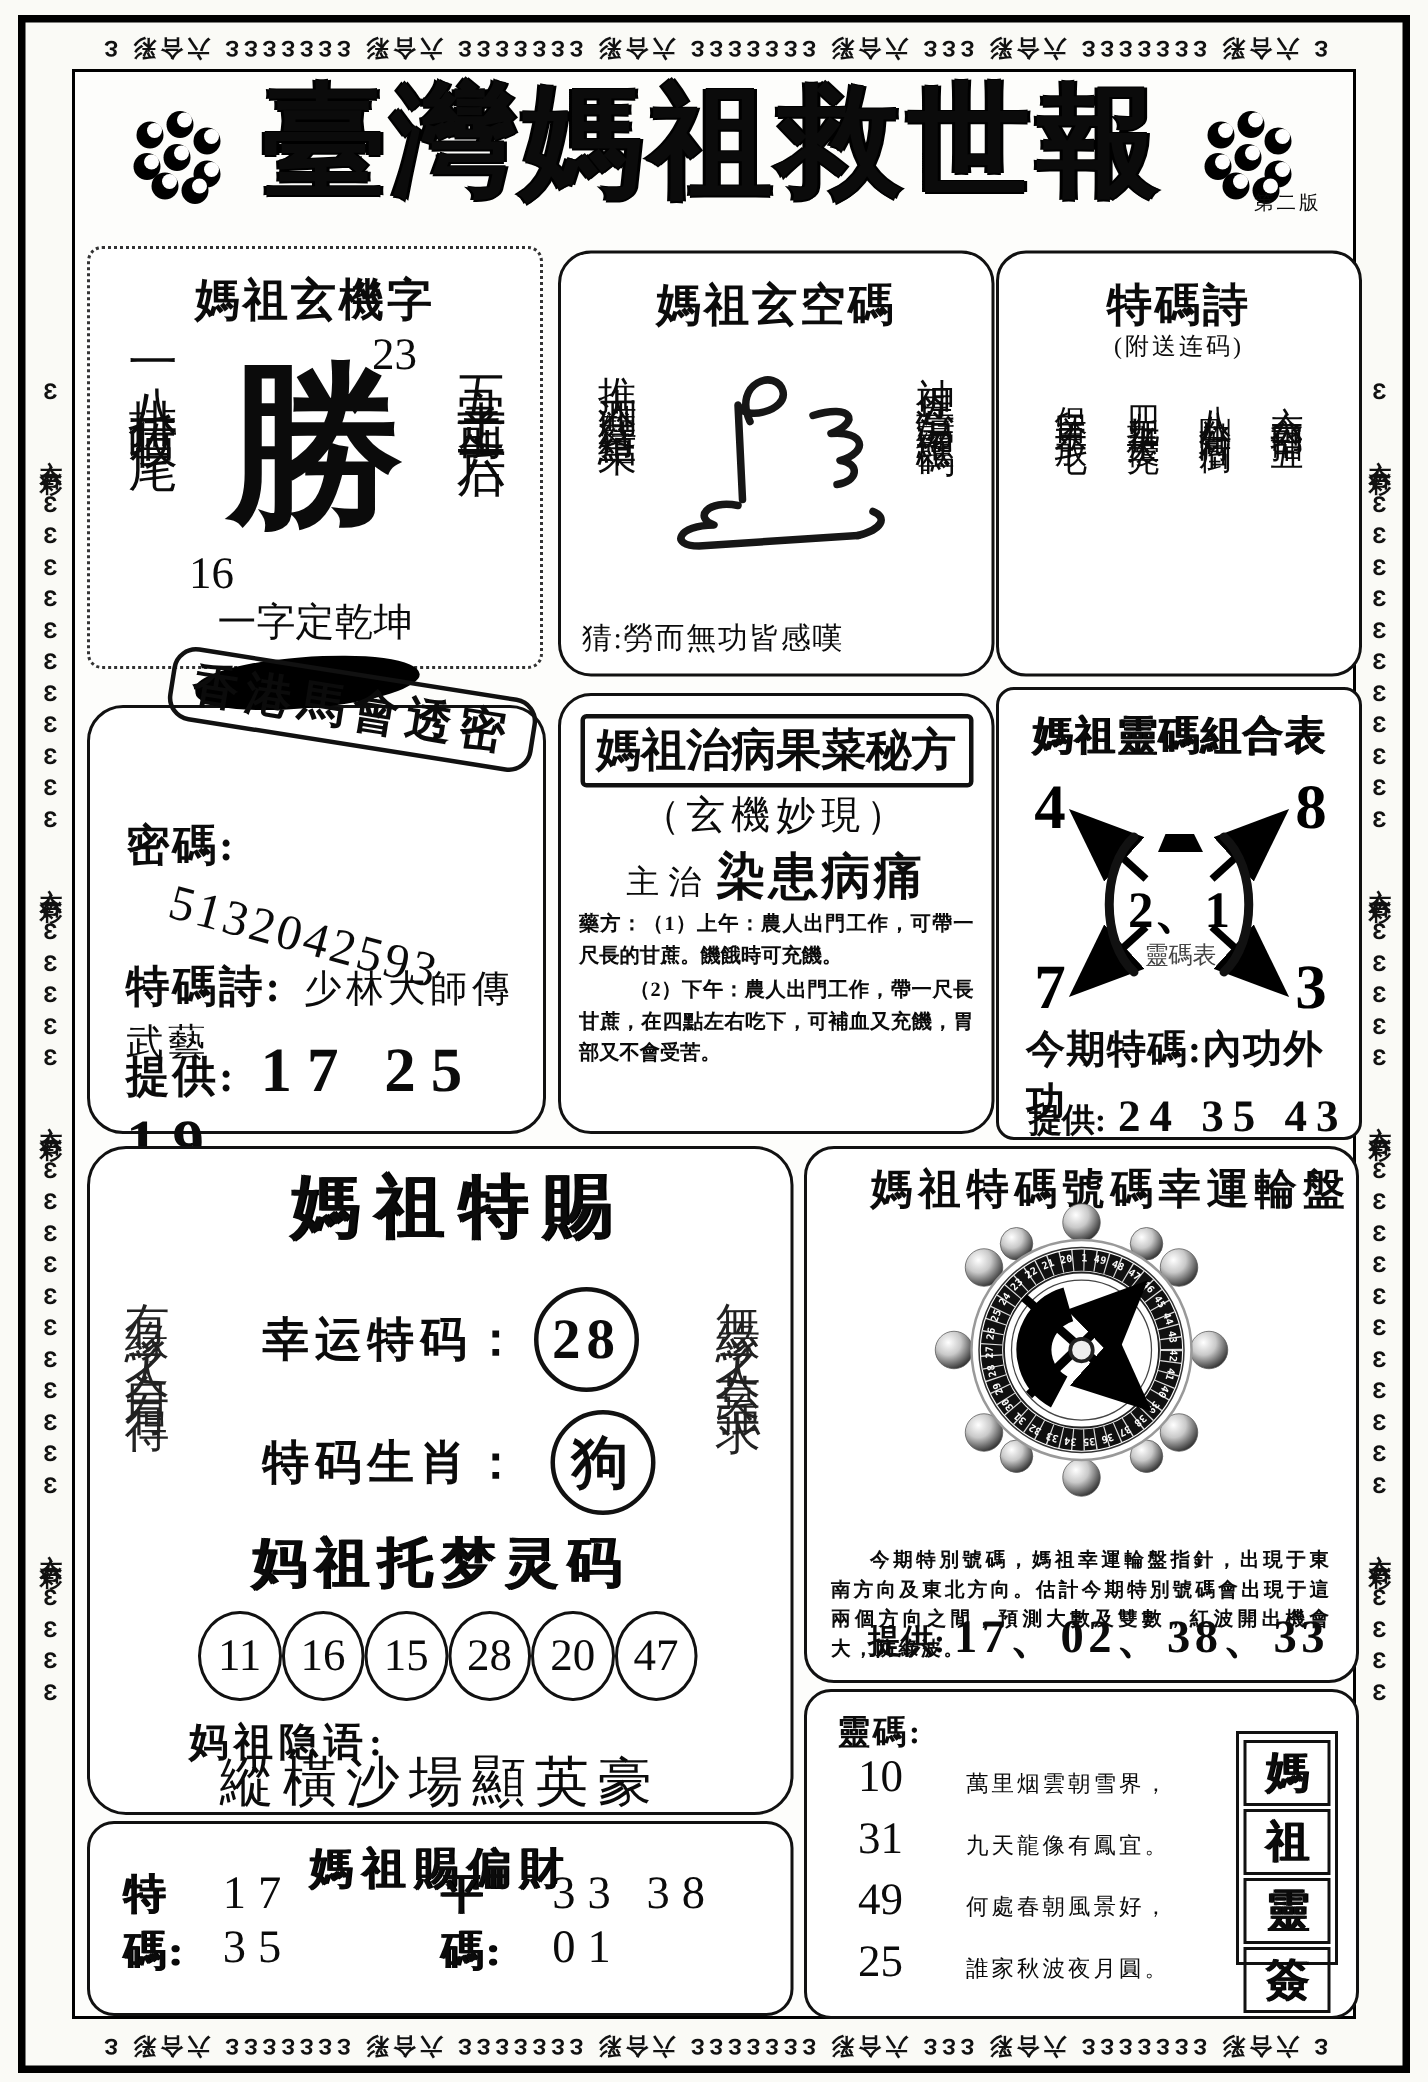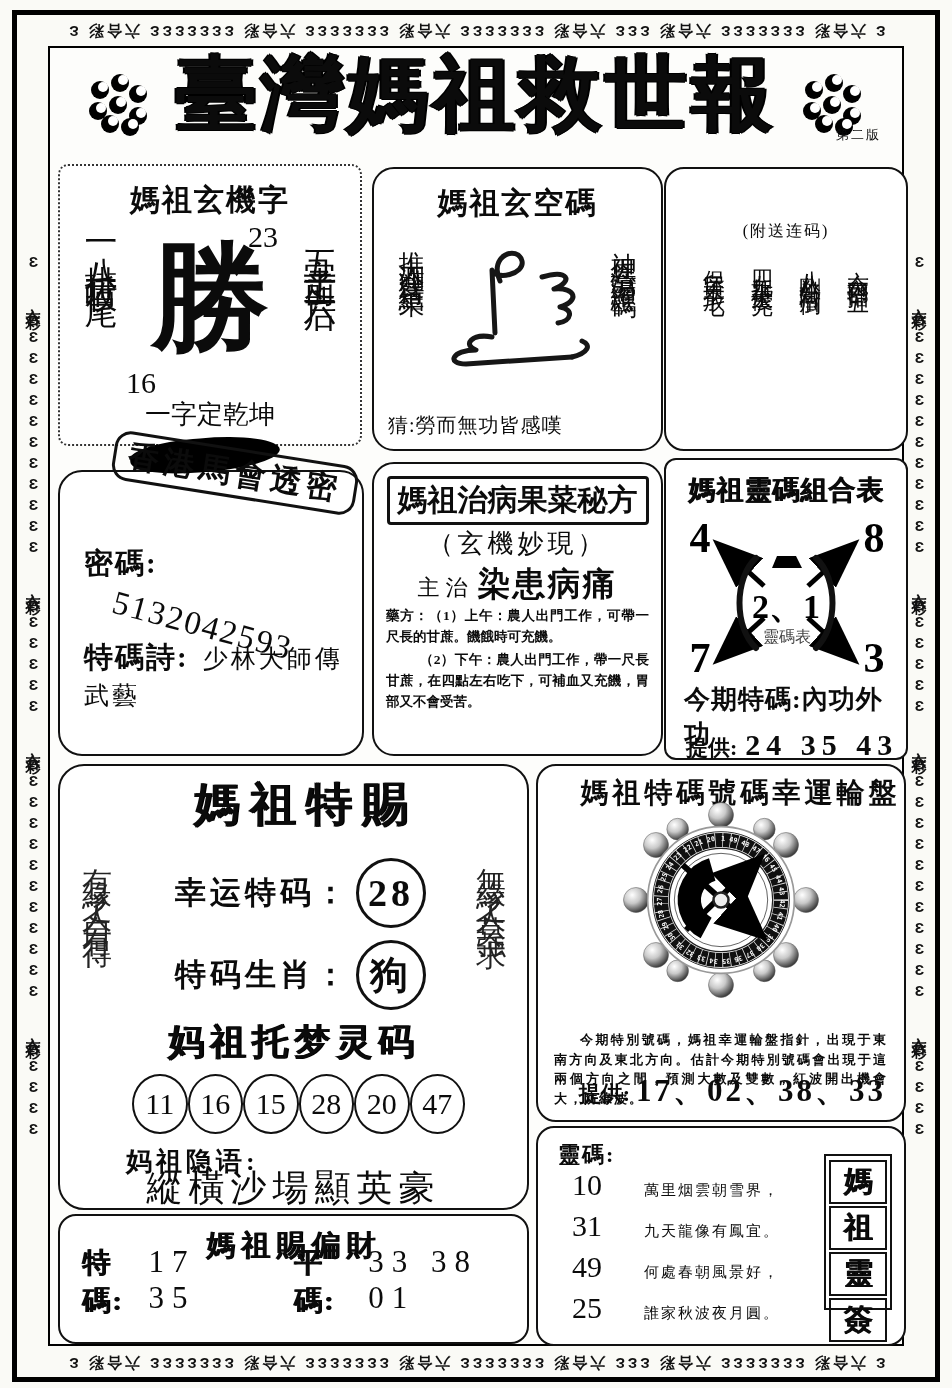--- a/index.html
+++ b/index.html
@@ -215,37 +215,41 @@
         <path d="M78,44 C66,18 96,8 100,24 C103,37 74,44 70,33 L73,96"></path>
         <path d="M120,40 C146,32 152,44 132,52 C154,50 158,64 138,70 C152,72 150,84 136,86"></path>
         <path d="M70,100 C50,96 40,108 54,113 C30,113 24,127 44,127 L150,120"></path>
         <path d="M150,120 C166,116 170,108 160,104"></path>
       </g>
     </svg>
     <div class="xkm-guess">猜:勞而無功皆感嘆</div>
   </div>
 
   <div class="box" style="left:664px;top:167px;width:240px;height:280px;border-radius:20px;">
+    <div class="btitle">特碼詩</div>
     <div class="tms-sub">(附送连码)</div>
     <div class="tms-cols">
       <div>保留二三不放七，</div>
       <div>四九折半大優先。</div>
       <div>八八剛好向后倒，</div>
       <div>六合內部指一五。</div>
     </div>
   </div>
 
   <div class="box" style="left:58px;top:470px;width:302px;height:282px;border-radius:24px;">
     <div class="blob"></div>
     <div class="stamp">香港馬會透密</div>
     <div class="hk-row" style="top:72px;">
       <span>密碼:</span><span class="hk-pass">5132042593</span>
     </div>
     <div class="hk-row" style="top:166px;">
       <span>特碼詩:</span><span class="hk-poem">少林大師傳武藝</span>
+    </div>
+    <div class="hk-row" style="top:218px;">
+      <span>提供:</span><b class="hk-prov">17 25 19</b>
     </div>
   </div>
 
   <div class="box" style="left:372px;top:462px;width:287px;height:290px;border-radius:22px;">
     <div class="rm-title">
       <span>媽祖治病果菜秘方</span>
     </div>
     <div class="rm-sub">（玄機妙現）</div>
     <div class="rm-zhu">
       <span class="lab">主治</span>
@@ -286,21 +290,21 @@
   </div>
 
   <div class="box" style="left:58px;top:764px;width:467px;height:442px;border-radius:26px;">
     <div class="tc-title">媽祖特賜</div>
     <div class="vtext tc-side" style="left:16px;">有緣之人自有得</div>
     <div class="vtext tc-side" style="right:16px;">無緣之人莫強求</div>
     <div class="tc-row" style="top:92px;">
       <span>幸运特码：</span>
       <span class="circle big">28</span>
     </div>
-    <div class="tc-row" style="top:174px;">
+    <div class="tc-row" style="top:174px;gap:11px;">
       <span>特码生肖：</span>
       <span class="circle big">狗</span>
     </div>
     <div class="tc-dream">妈祖托梦灵码</div>
     <div class="tc-nums">
       <span>11</span>
       <span>16</span>
       <span>15</span>
       <span>28</span>
       <span>20</span>

